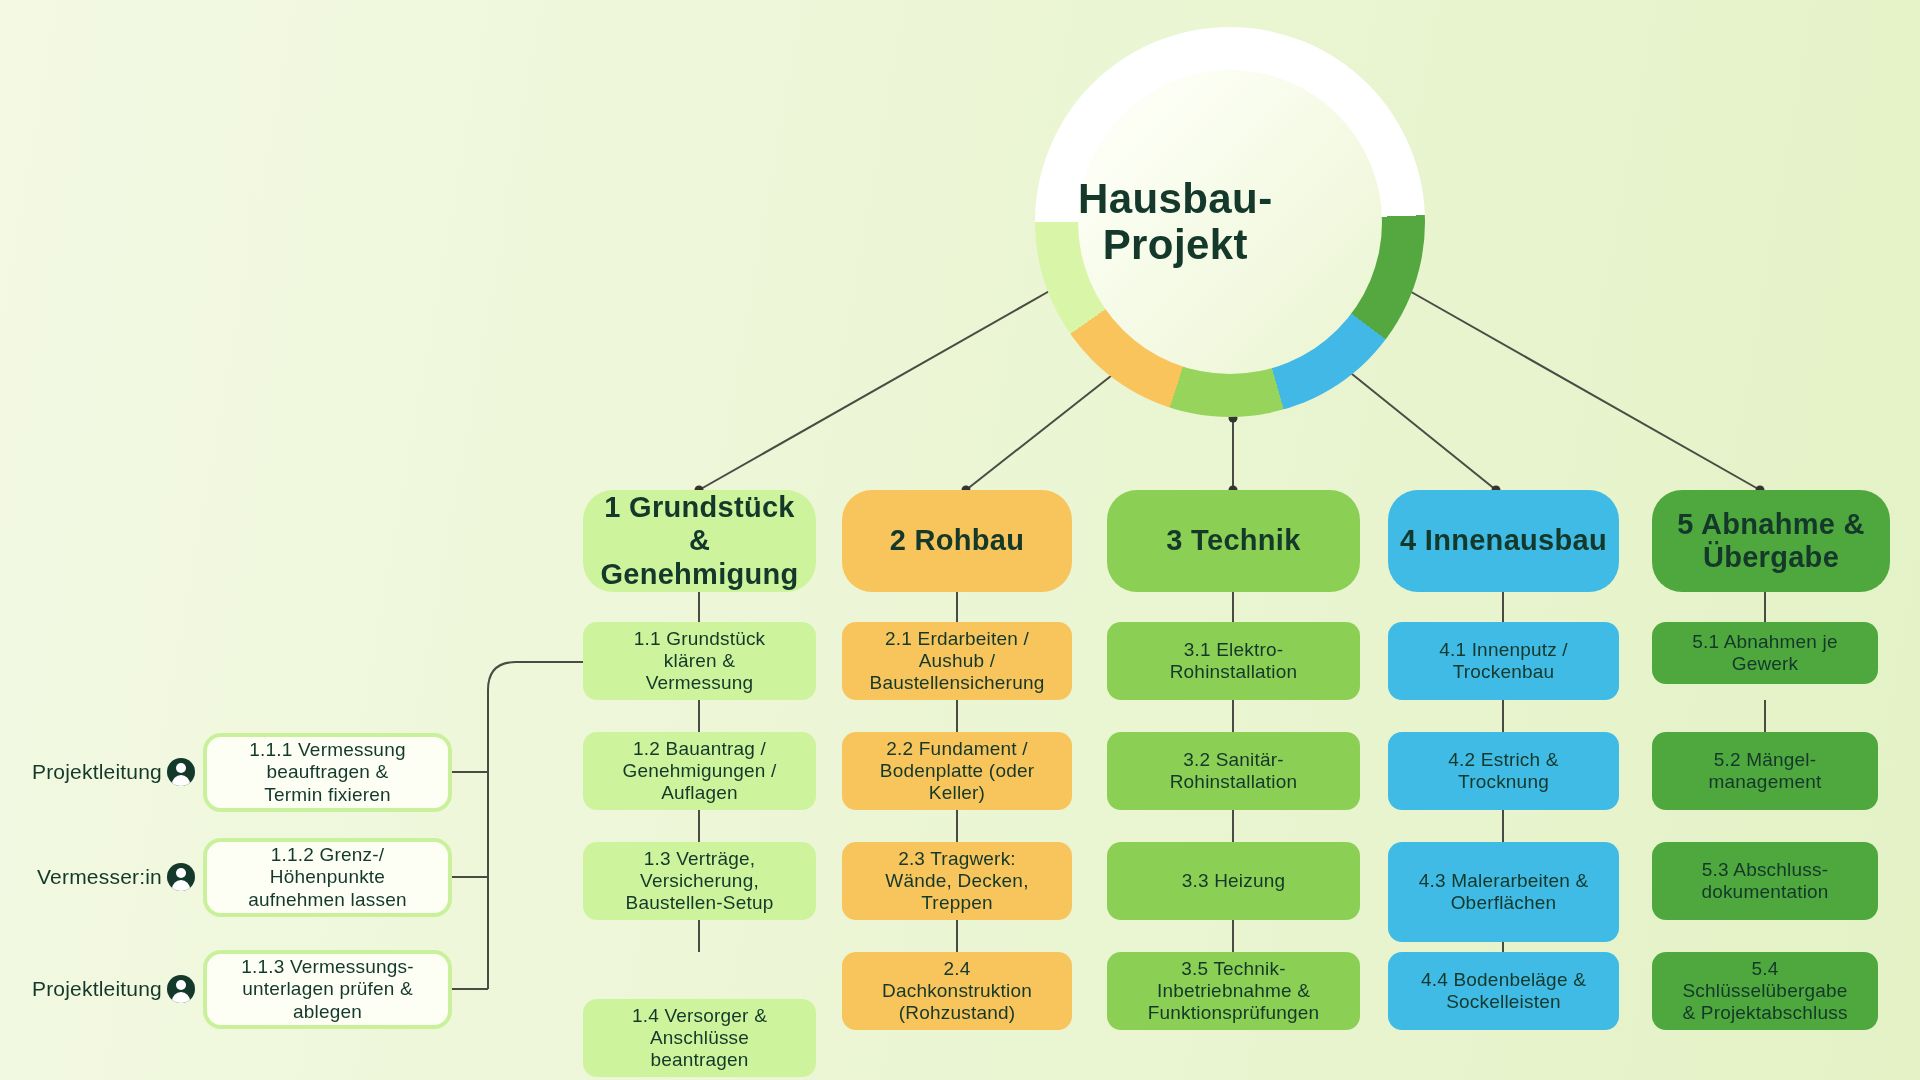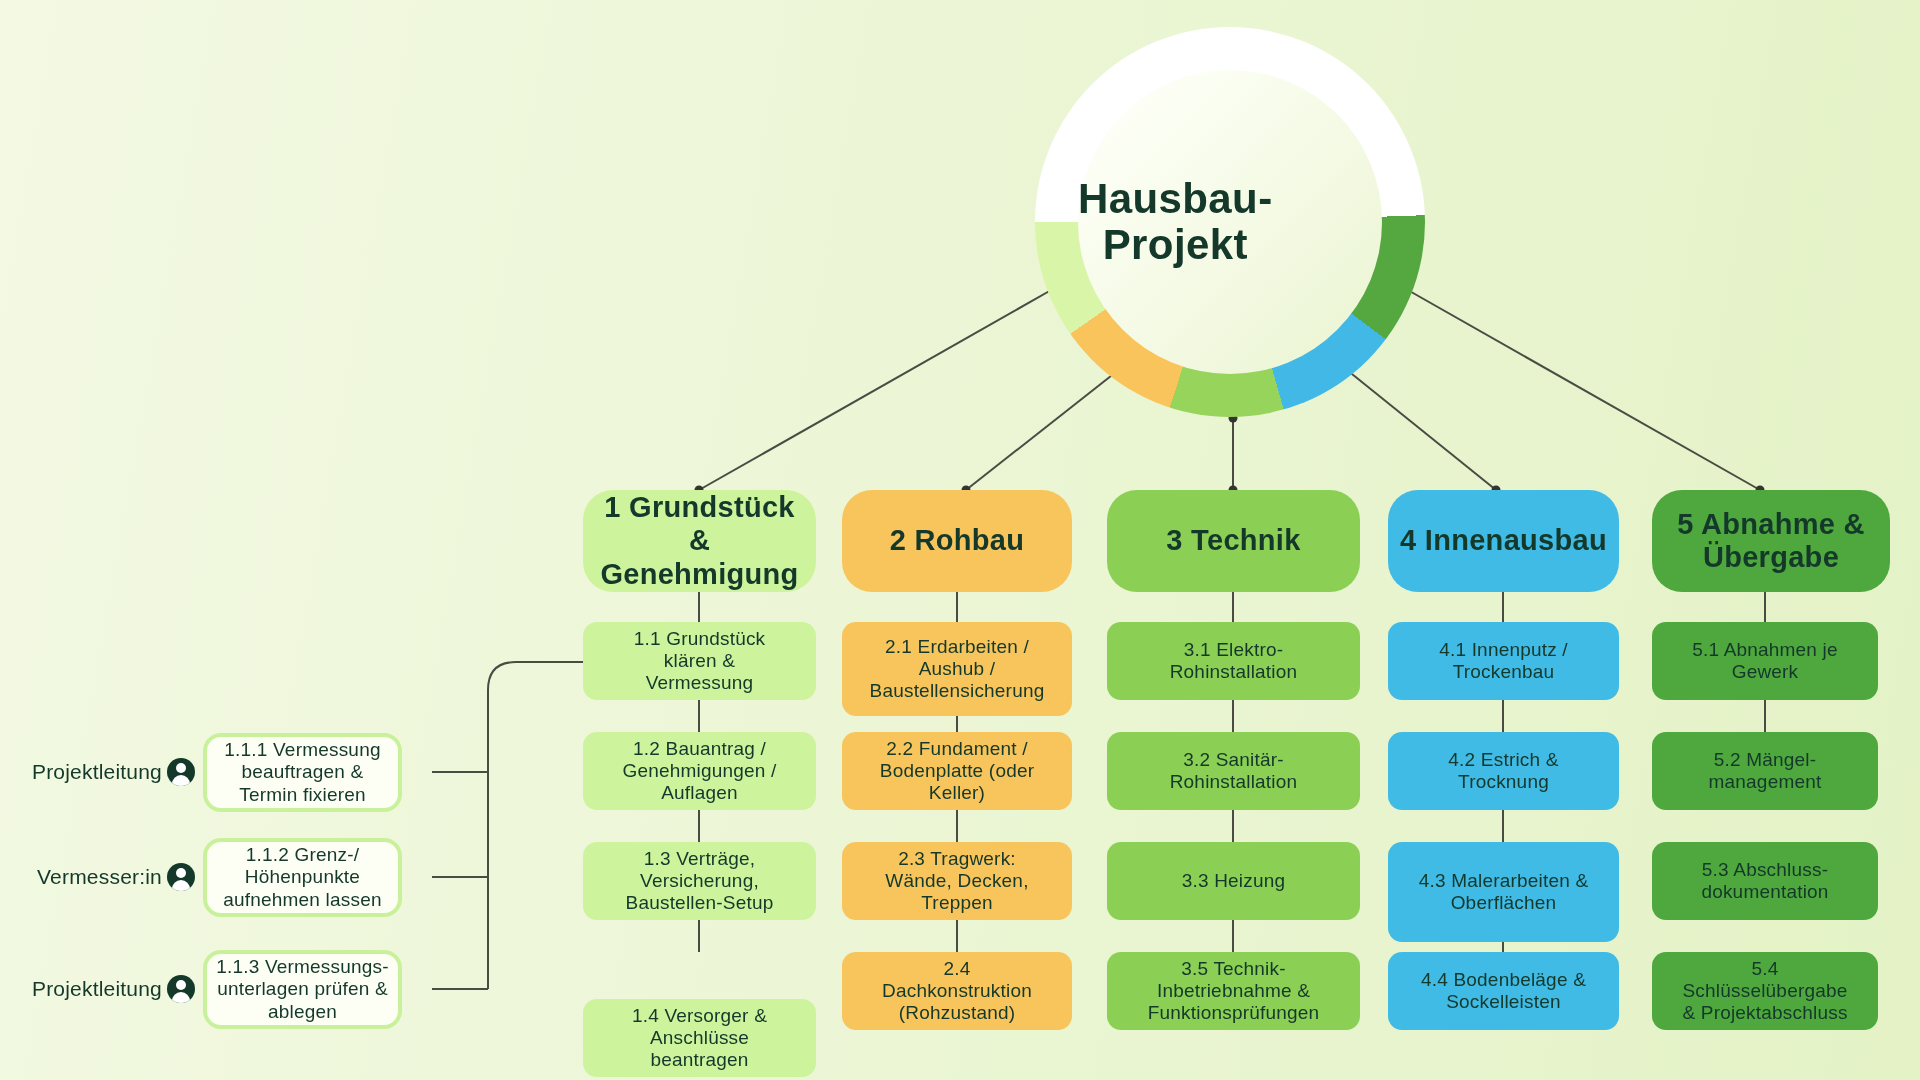--- a/index.html
+++ b/index.html
@@ -28,21 +28,21 @@
   
   .node{
     position:absolute;z-index:2;display:flex;align-items:center;justify-content:center;
     text-align:center;white-space:pre-line;box-sizing:border-box;padding:4px 8px;
   }
   .hdr{border-radius:30px;font-size:29px;font-weight:600;line-height:1.15;letter-spacing:.3px;}
   .cell{border-radius:14px;font-size:19px;font-weight:500;line-height:1.16;letter-spacing:.2px;}
   .subtask{
     position:absolute;z-index:2;display:flex;align-items:center;justify-content:center;
     text-align:center;white-space:pre-line;box-sizing:border-box;
-    width:199px;height:79px;border:4px solid #c9f19c;border-radius:18px;background:#fdfff5;
+    width:249px;height:79px;border:4px solid #c9f19c;border-radius:18px;background:#fdfff5;
     font-size:19px;font-weight:500;line-height:1.16;letter-spacing:.2px;padding:2px 6px;
   }
   .role{
     position:absolute;z-index:2;left:16px;width:146px;text-align:right;
     font-size:21px;font-weight:500;letter-spacing:.2px;line-height:28px;height:28px;
   }
   .avatar{
     position:absolute;z-index:2;left:167px;width:28px;height:28px;border-radius:50%;
     background:#14382a;overflow:hidden;
   }
@@ -112,21 +112,21 @@
   <div class="node cell" style="left: 583px; top: 732px; width: 233px; height: 78px; background-color: rgb(205, 244, 157);"><span>1.2 Bauantrag /
 Genehmigungen /
 Auflagen</span></div>
   <div class="node cell" style="left: 583px; top: 842px; width: 233px; height: 78px; background-color: rgb(205, 244, 157);"><span>1.3 Verträge,
 Versicherung,
 Baustellen-Setup</span></div>
   <div class="node cell" style="left: 583px; top: 952px; width: 233px; height: 78px; background-color: rgb(205, 244, 157); margin-top: 47px;"><span>1.4 Versorger &amp;
 Anschlüsse
 beantragen</span></div>
 
-  <div class="node cell" style="left: 842px; top: 622px; width: 230px; height: 94px; background-color: rgb(248, 197, 92);"><span>2.1 Erdarbeiten /
+  <div class="node cell" style="left: 842px; top: 622px; width: 230px; height: 78px; background-color: rgb(248, 197, 92);"><span>2.1 Erdarbeiten /
 Aushub /
 Baustellensicherung</span></div>
   <div class="node cell" style="left: 842px; top: 732px; width: 230px; height: 78px; background-color: rgb(248, 197, 92);"><span>2.2 Fundament /
 Bodenplatte (oder
 Keller)</span></div>
   <div class="node cell" style="left: 842px; top: 842px; width: 230px; height: 78px; background-color: rgb(248, 197, 92);"><span>2.3 Tragwerk:
 Wände, Decken,
 Treppen</span></div>
   <div class="node cell" style="left: 842px; top: 952px; width: 230px; height: 78px; background-color: rgb(248, 197, 92);"><span>2.4
 Dachkonstruktion
@@ -143,21 +143,21 @@
 
   <div class="node cell" style="left: 1388px; top: 622px; width: 231px; height: 78px; background-color: rgb(63, 187, 230);"><span>4.1 Innenputz /
 Trockenbau</span></div>
   <div class="node cell" style="left: 1388px; top: 732px; width: 231px; height: 78px; background-color: rgb(63, 187, 230);"><span>4.2 Estrich &amp;
 Trocknung</span></div>
   <div class="node cell" style="left: 1388px; top: 842px; width: 231px; height: 100px; background-color: rgb(63, 187, 230);"><span>4.3 Malerarbeiten &amp;
 Oberflächen</span></div>
   <div class="node cell" style="left: 1388px; top: 952px; width: 231px; height: 78px; background-color: rgb(63, 187, 230);"><span>4.4 Bodenbeläge &amp;
 Sockelleisten</span></div>
 
-  <div class="node cell" style="left: 1652px; top: 622px; width: 226px; height: 78px; background-color: rgb(78, 168, 62);"><span>5.1 Abnahmen je
+  <div class="node cell" style="left: 1652px; top: 622px; width: 226px; height: 62px; background-color: rgb(78, 168, 62);"><span>5.1 Abnahmen je
 Gewerk</span></div>
   <div class="node cell" style="left: 1652px; top: 732px; width: 226px; height: 78px; background-color: rgb(78, 168, 62);"><span>5.2 Mängel-
 management</span></div>
   <div class="node cell" style="left: 1652px; top: 842px; width: 226px; height: 78px; background-color: rgb(78, 168, 62);"><span>5.3 Abschluss-
 dokumentation</span></div>
   <div class="node cell" style="left: 1652px; top: 952px; width: 226px; height: 78px; background-color: rgb(78, 168, 62);"><span>5.4
 Schlüsselübergabe
 &amp; Projektabschluss</span></div>
 
   <div class="role" style="top:758px">Projektleitung</div>

